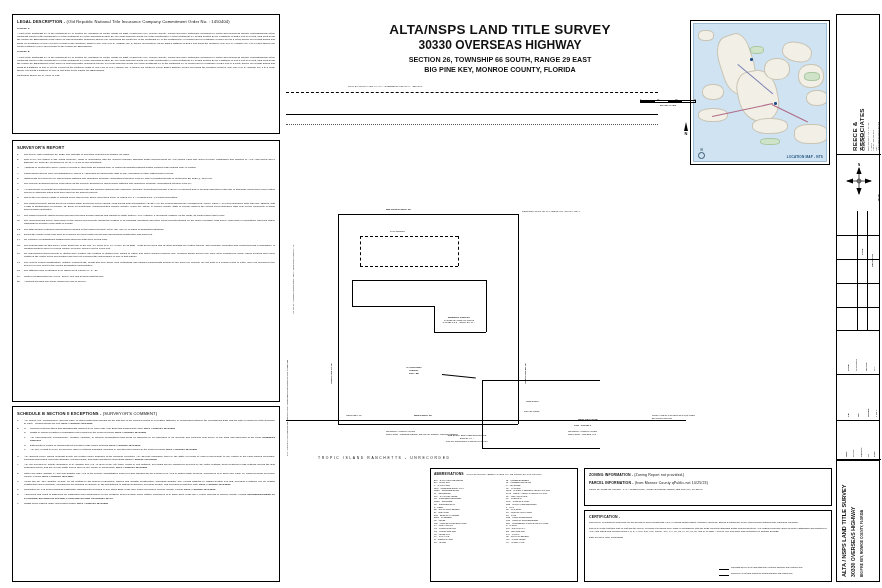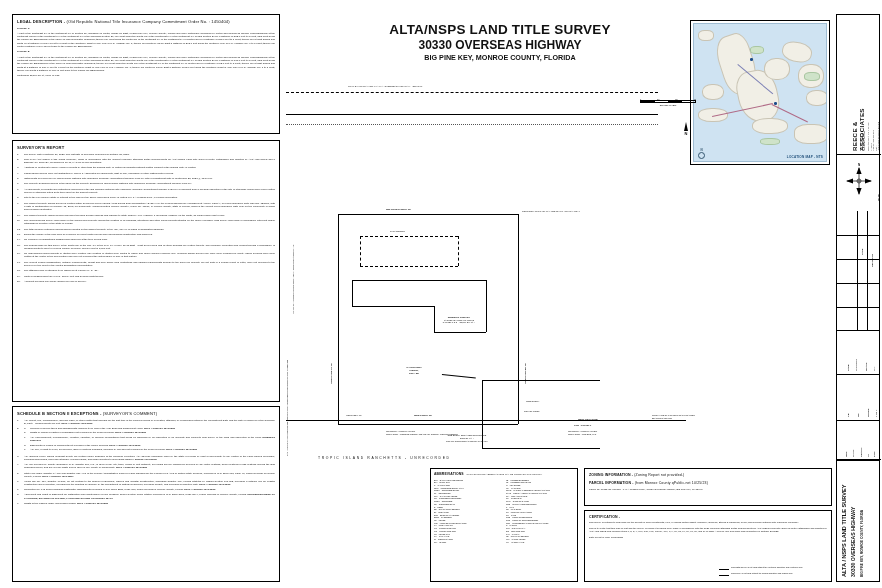--- a/index.html
+++ b/index.html
@@ -298,20 +298,21 @@
         <div class="sb-row">
           <span class="n">9.</span>
           <span class="t">Rights of the lessees under unrecorded leases. <span class="bold">[NOT A SURVEY MATTER]</span></span>
         </div>
       </div>
   </div>
 
   <div id="titleblk">
     <div id="title-main">ALTA/NSPS LAND TITLE SURVEY</div>
     <div id="title-addr">30330 OVERSEAS HIGHWAY</div>
+    <div id="title-sec">SECTION 26, TOWNSHIP 66 SOUTH, RANGE 29 EAST</div>
     <div id="title-city">BIG PINE KEY, MONROE COUNTY, FLORIDA</div>
   </div>
 
   <div class="box" id="locmapbox">
     <div id="locmap">
 
       <div class="land" style="left:4px;  top:6px;  width:16px; height:11px; border-radius:40%;"></div>
       <div class="land" style="left:26px; top:10px; width:34px; height:60px; border-radius:40% 30% 50% 35%; transform:rotate(-18deg);"></div>
       <div class="land" style="left:44px; top:46px; width:40px; height:52px; border-radius:35% 45% 40% 50%; transform:rotate(-12deg);"></div>
       <div class="land" style="left:70px; top:34px; width:26px; height:22px; border-radius:45%;"></div>

